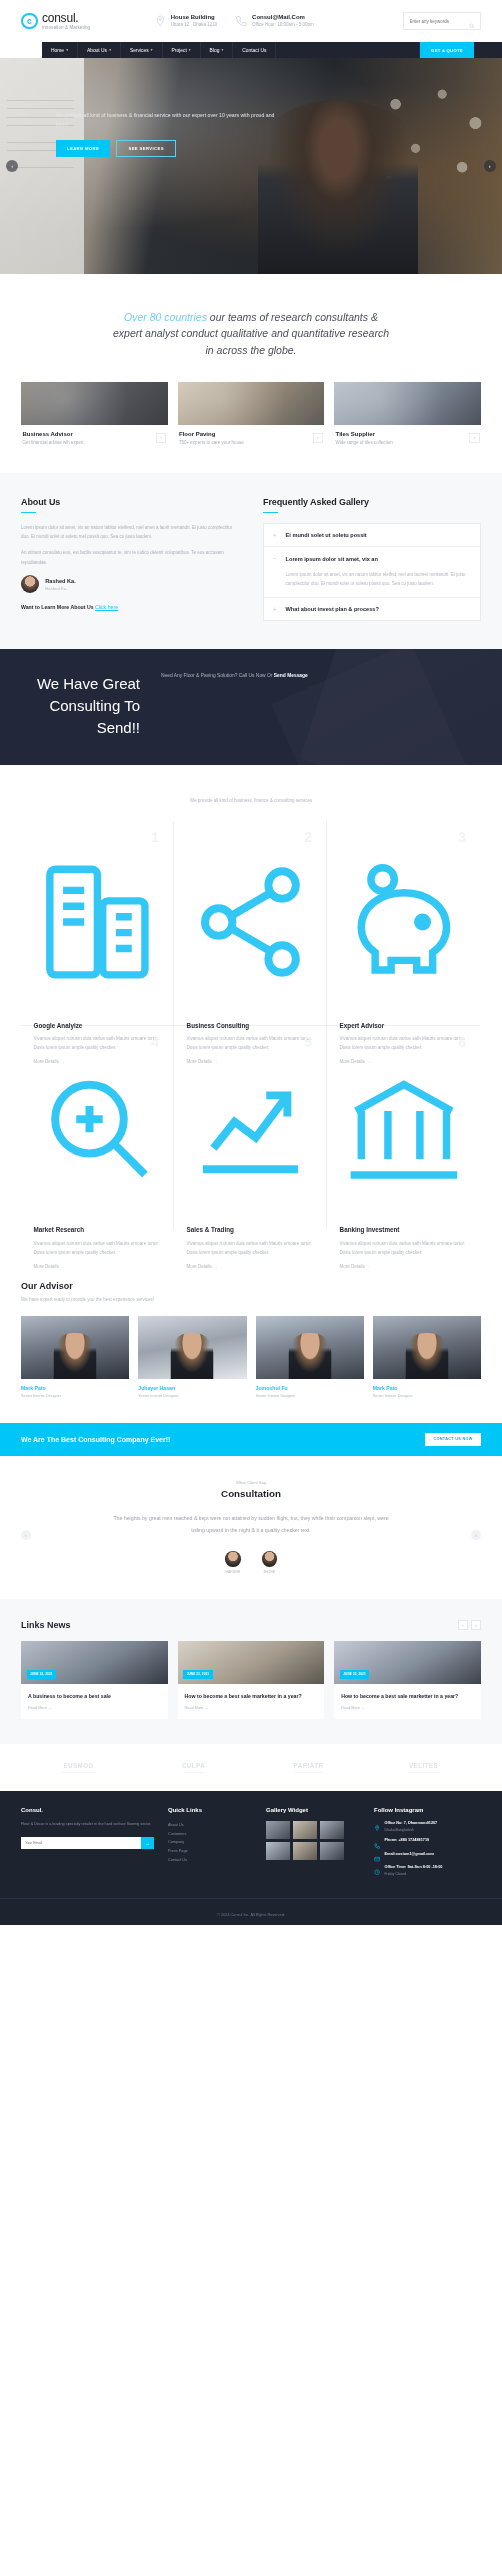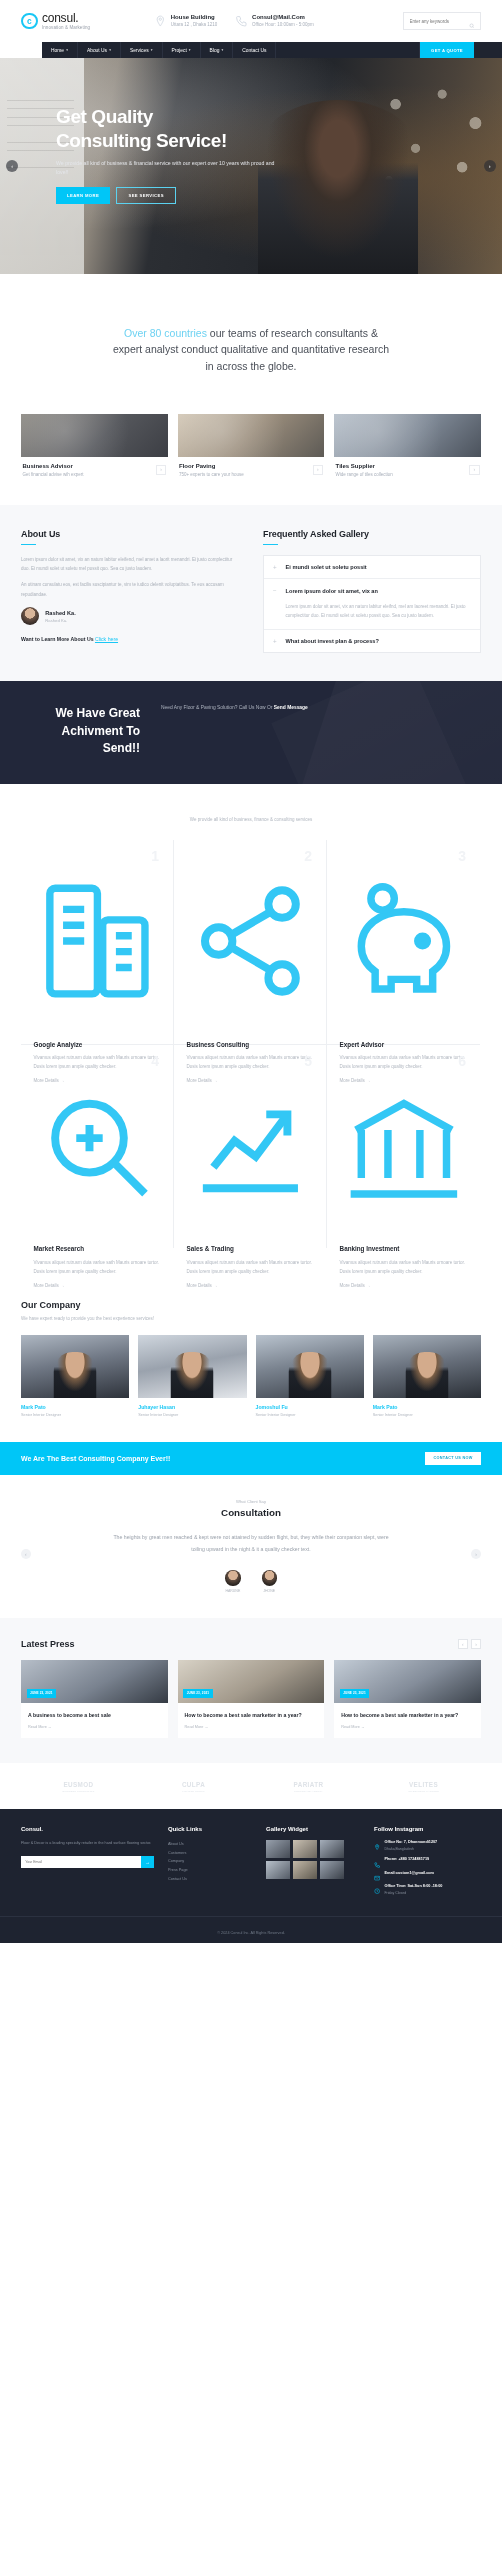--- a/index.html
+++ b/index.html
@@ -69,21 +69,21 @@
       padding:4.9px 11px;border:0;}
   .btn-out{background:transparent;color:#fff;font-size:4.2px;font-weight:700;letter-spacing:0.4px;
       padding:4.9px 11px;border:0.7px solid #5bd2f0;}
   .arrowbtn{position:absolute;top:50%;transform:translateY(-50%);width:12px;height:12px;
       border-radius:50%;background:rgba(40,44,52,.62);color:#fff;display:flex;
       align-items:center;justify-content:center;font-size:5.6px;z-index:5;}
   .arrow-l{left:6.3px;} .arrow-r{right:6.3px;}
 
   
   .intro{padding:35px 0 24px;text-align:center;}
-  .intro h2{font-size:10.5px;line-height:1.55;color:#4a4f58;font-weight:400;width:279px;margin:16px auto;}
+  .intro h2{font-size:10.5px;line-height:1.55;color:#4a4f58;font-weight:400;width:279px;margin:0 auto;font-style:italic;}
   .intro h2 .hl{color:#6ed2f2;}
 
   
   .fcards{display:flex;gap:9.8px;width:460px;margin:0 auto;padding-bottom:28px;}
   .fcard{flex:1;}
   .fcard-img{height:43px;position:relative;overflow:hidden;background:#9aa3ad;}
   .fc1{background:linear-gradient(135deg,#8f8c86,#55575c 55%,#3c3e44);}
   .fc2{background:linear-gradient(135deg,#d4c9b8,#9a8d7c 50%,#5d5a55);}
   .fc3{background:linear-gradient(135deg,#b9c2cc,#7d8794 55%,#4b525c);}
   .fcard-img:after{content:"";position:absolute;inset:0;
@@ -118,21 +118,21 @@
 
   
   .cta{background:#22273a;position:relative;overflow:hidden;padding:24px 0 26.5px;}
   .cta:before{content:"";position:absolute;right:-28px;top:-21px;width:209px;height:167px;
      background:linear-gradient(135deg,rgba(255,255,255,.035),rgba(255,255,255,.012));
      transform:rotate(18deg);}
   .cta:after{content:"";position:absolute;left:293px;bottom:-42px;width:153px;height:140px;
      background:rgba(255,255,255,.025);transform:rotate(-24deg);}
   .cta-in{width:460px;margin:0 auto;display:flex;gap:21px;position:relative;z-index:2;}
   .cta-l{width:119px;text-align:right;}
-  .cta-l h3{color:#fff;font-size:12px;font-weight:700;line-height:1.45;}
+  .cta-l h3{color:#fff;font-size:15px;font-weight:400;line-height:1.45;}
   .cta-r{flex:1;}
   .cta-r p{color:#aeb4c0;font-size:4.9px;}
   .cta-r p b{color:#fff;}
 
   
   .services{padding:26.5px 0 28px;text-align:center;background:#fff;}
   .sv-title{font-size:9.8px;font-weight:700;color:#1e2229;}
   .sv-sub{font-size:4.5px;color:#b0b6bf;margin-top:6.3px;}
   .sv-grid{display:flex;flex-wrap:wrap;width:460px;margin:18px auto 0;text-align:left;}
   .sv-cell{width:153px;padding:11px 12.6px 12.6px;position:relative;}
@@ -343,24 +343,20 @@
     <div class="nav-tail"></div>
   </div>
 
   <div class="hero">
     <div class="hero-board"></div>
     <div class="hero-bokeh"></div>
     <div class="hero-person"></div>
     <div class="arrowbtn arrow-l">‹</div>
     <div class="arrowbtn arrow-r">›</div>
     <div class="hero-inner">
-      <h1>
-        <span>Get Quality</span><br>
-        <span>Consulting Service!</span>
-      </h1>
       <p>We provide all kind of business &amp; financial service with our expert over 10 years with proud and love!!</p>
       <div class="hero-btns">
         <button class="btn-fill">LEARN MORE</button>
         <button class="btn-out">SEE SERVICES</button>
       </div>
     </div>
   </div>
 
   <div class="intro">
     <h2>
@@ -446,21 +442,21 @@
         </div>
       </div>
     </div>
   </div>
 
   <div class="cta">
     <div class="cta-in">
       <div class="cta-l">
         <h3>
           <span>We Have Great</span><br>
-          <span>Achivment To</span><br>
+          <span>Consulting To</span><br>
           <span>Send!!</span>
         </h3>
       </div>
       <div class="cta-r">
         <p>
           <span>Need Any Floor &amp; Paving Solution? Call Us Now Or </span><b>Send Message</b>
         </p>
       </div>
     </div>
   </div>
@@ -551,21 +547,21 @@
         </span>
         <div class="sv-h">Banking Investment</div>
         <div class="sv-p">Vivamus aliquet rutrusm duia varlue sath Mauris ornoare tortor. Dosis lorem ipsum ample quality checker.</div>
         <div class="sv-more">More Details →</div>
       </div>
     </div>
   </div>
 
 
   <div class="container adv">
-    <div class="adv-h">Our Company</div>
+    <div class="adv-h">Our Advisor</div>
     <div class="adv-s">We have expert ready to provide you the best experience services!</div>
     <div class="adv-grid">
       <div class="adv-card">
         <div class="adv-img a1"></div>
         <div class="adv-n">Mark Pato</div>
         <div class="adv-r">Senior Interior Designer</div>
       </div>
       <div class="adv-card">
         <div class="adv-img a2"></div>
         <div class="adv-n">Juhayer Hasan</div>
@@ -605,21 +601,21 @@
       <div class="tdot">
         <div class="ph"></div>
         <div class="nm">JHONE</div>
       </div>
     </div>
   </div>
 
   <div class="news">
     <div class="container">
       <div class="news-top">
-        <div class="news-h">Latest Press</div>
+        <div class="news-h">Links News</div>
         <div class="news-nav">
           <div class="nn">‹</div>
           <div class="nn">›</div>
         </div>
       </div>
       <div class="news-grid">
         <div class="ncard">
           <div class="ncard-img n1">
             <div class="ndate">JUNE 23, 2021</div>
           </div>

